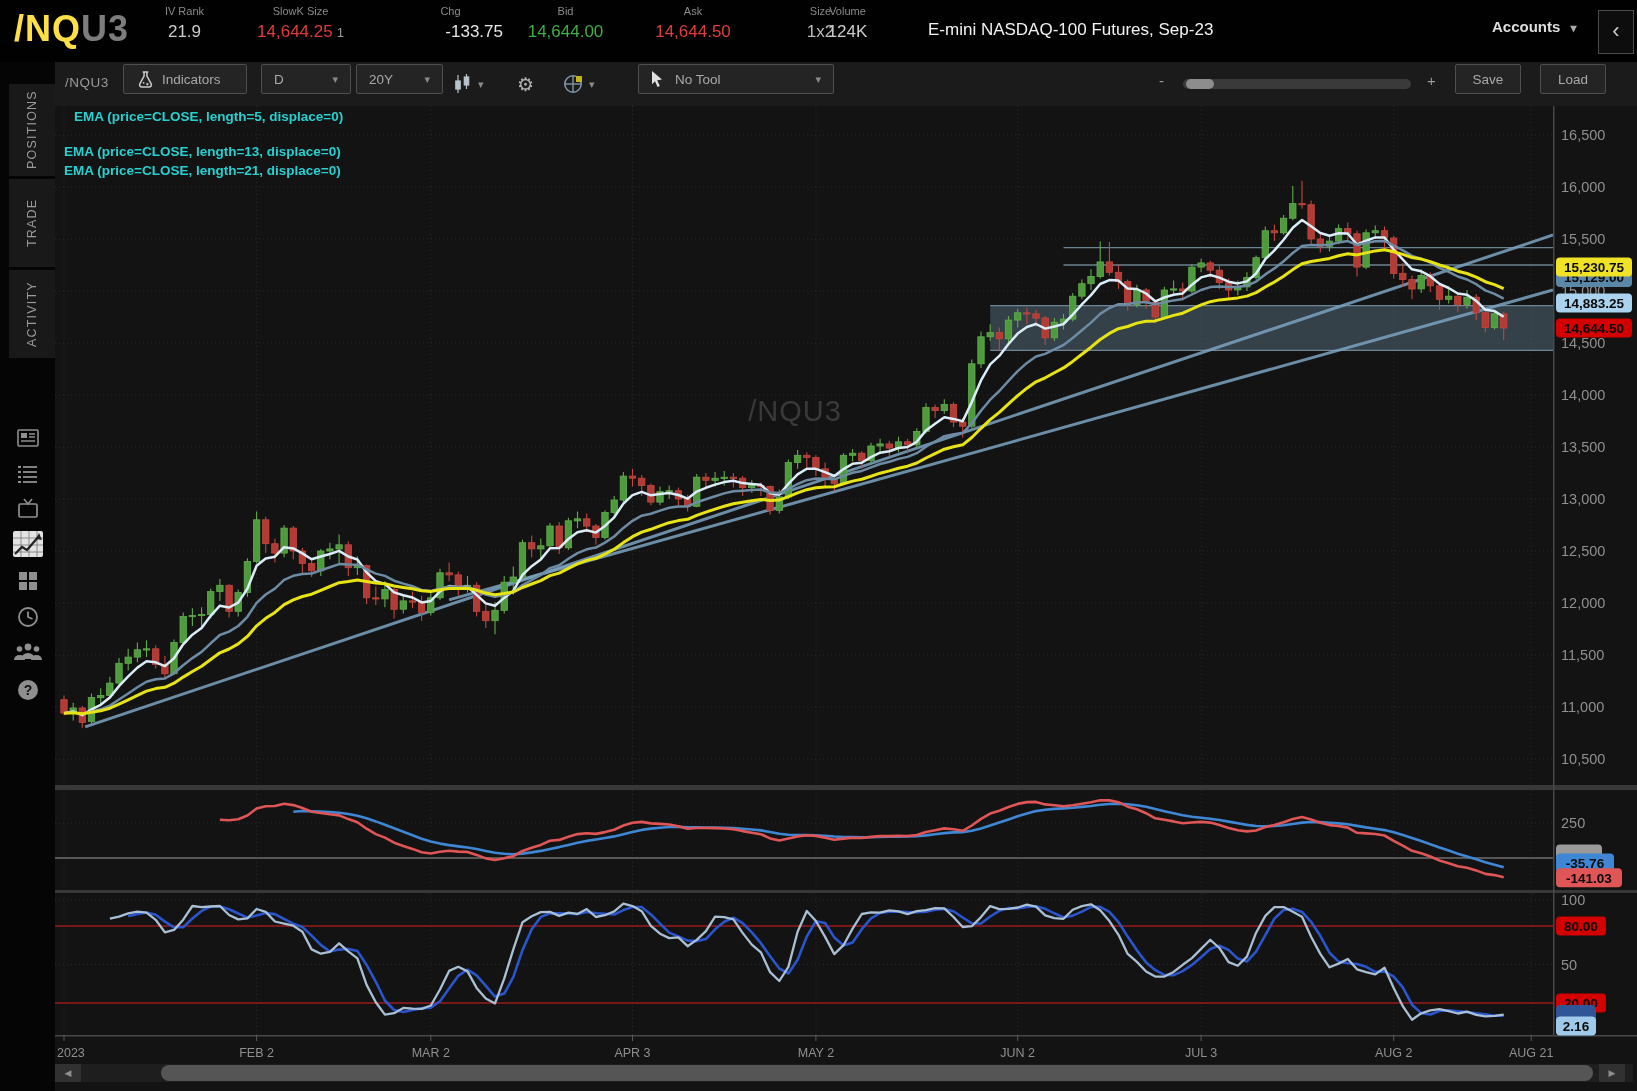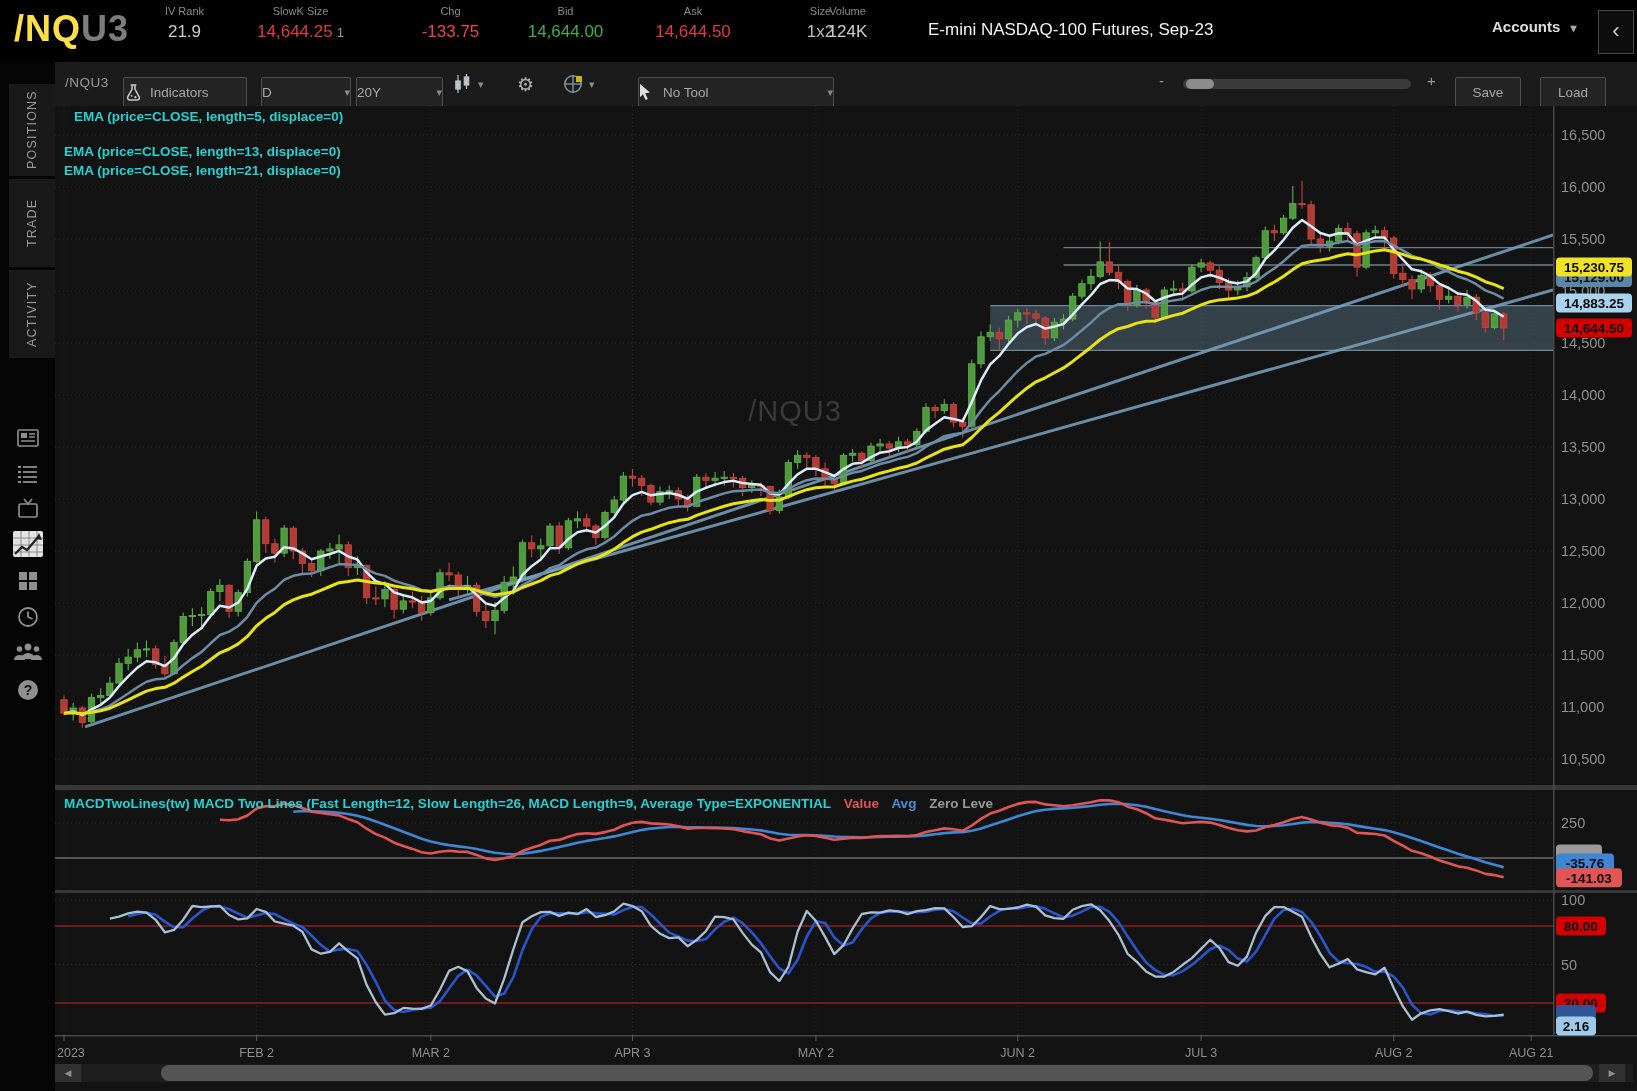--- a/index.html
+++ b/index.html
@@ -13,22 +13,22 @@
   .hfield .lab{font-size:11px;color:#8a8a8a;white-space:nowrap;}
   .hfield .val{font-size:17px;margin-top:5px;white-space:nowrap;color:#ccc;}
   .hfield .sz{font-size:13px;color:#9a9a9a;margin-left:4px;}
   #hdesc{position:absolute;left:928px;top:20px;font-size:17px;color:#f2f2f2;white-space:nowrap;}
   #accounts{position:absolute;left:1492px;top:18px;font-size:15px;color:#ddd;font-weight:bold;cursor:pointer;}
   #accounts .chev{color:#aaa;font-size:12px;margin-left:6px;}
   #collapse{position:absolute;left:1598px;top:10px;width:34px;height:42px;border:1px solid #4a4a4a;
     background:#0d0d0d;color:#ccc;font-size:22px;text-align:center;line-height:40px;cursor:pointer;}
   
   #toolbar{position:absolute;left:55px;top:62px;width:1582px;height:44px;background:#1b1b1b;}
-  .tbtn{position:absolute;top:15px;height:30px;box-sizing:border-box;background:#242424;border:1px solid #4e4e4e;
-    border-radius:2px;color:#a8a8a8;font-size:13.5px;display:flex;align-items:center;padding:0 0;cursor:pointer;}
+  .tbtn{position:absolute;top:2px;height:30px;box-sizing:border-box;background:#242424;border:1px solid #4e4e4e;
+    border-radius:2px;color:#a8a8a8;font-size:13.5px;display:flex;align-items:center;padding:0 12px;cursor:pointer;}
   .tflat{position:absolute;top:7px;height:30px;display:flex;align-items:center;color:#a8a8a8;
     font-size:13.5px;cursor:pointer;}
   .chev{color:#8a8a8a;font-size:11px;}
   .grow{flex:1}
   #symInput{position:absolute;left:10px;top:13px;color:#9a9a9a;font-size:13.5px;letter-spacing:.5px;}
   #zoomTrack{position:absolute;left:1128px;top:17px;width:228px;height:10px;background:#3a3a3a;border-radius:5px;cursor:pointer;}
   #zoomThumb{position:absolute;left:3px;top:0;width:28px;height:10px;background:#8d8d8d;border-radius:5px;}
   .zsign{position:absolute;top:10px;color:#9a9a9a;font-size:15px;cursor:pointer;}
   
   #sidebar{position:absolute;left:0;top:62px;width:55px;height:1029px;background:#050505;}
@@ -61,21 +61,21 @@
     <div class="hfield" style="left:137px;width:95px">
       <div class="lab">IV Rank</div>
       <div class="val hv0" style="color: rgb(204, 204, 204);">21.9</div>
     </div>
     <div class="hfield" style="left:228px;width:145px">
       <div class="lab">SlowK Size</div>
       <div class="val"><span class="hv1" style="color: rgb(224, 60, 60);">14,644.25</span><span class="sz">1</span></div>
     </div>
     <div class="hfield" style="left:398px;width:105px">
       <div class="lab">Chg</div>
-      <div class="val hv2" style="color: #ef4444;">-133.75</div>
+      <div class="val hv2" style="color: #e5e5e5; text-align: right;">-133.75</div>
     </div>
     <div class="hfield" style="left:508px;width:115px">
       <div class="lab">Bid</div>
       <div class="val hv3" style="color: rgb(63, 174, 70);">14,644.00</div>
     </div>
     <div class="hfield" style="left:638px;width:110px">
       <div class="lab">Ask</div>
       <div class="val hv4" style="color: rgb(224, 60, 60);">14,644.50</div>
     </div>
     <div class="hfield" style="left:793px;width:55px">
@@ -694,26 +694,20 @@
           <rect x="1501" y="899.0" width="40" height="19" rx="4" fill="#2f5597"></rect>
           <rect x="1501" y="910.4" width="40" height="19" rx="4" fill="#9fc9ea"></rect>
           <text x="1521" y="924.7" text-anchor="middle" font-size="13.5" font-weight="bold" fill="#0a0a0a" font-family="Liberation Sans,sans-serif">2.16</text>
         </g>
       </svg>
 
     <div class="studyrow lbl-cyan" style="left:19px;top:3px">EMA (price=CLOSE, length=5, displace=0)</div>
     <div class="studyrow lbl-cyan" style="left:9px;top:38px">EMA (price=CLOSE, length=13, displace=0)</div>
     <div class="studyrow lbl-cyan" style="left:9px;top:57px">EMA (price=CLOSE, length=21, displace=0)</div>
 
-    <div class="studyrow" style="left:9px;top:690px">
-      <span class="lbl-cyan">MACDTwoLines(tw) MACD Two Lines (Fast Length=12, Slow Length=26, MACD Length=9, Average Type=EXPONENTIAL</span>
-      <span class="lbl-red">Value</span>
-      <span class="lbl-blue">Avg</span>
-      <span class="lbl-gray">Zero Leve</span>
-    </div>
 
     <div id="hscroll">
       <div class="sbtn" style="left:0">◀</div>
       <div id="sthumb"></div>
       <div class="sbtn" style="left:1544px">▶</div>
     </div>
   </div>
 </div>
 
 </body></html>

